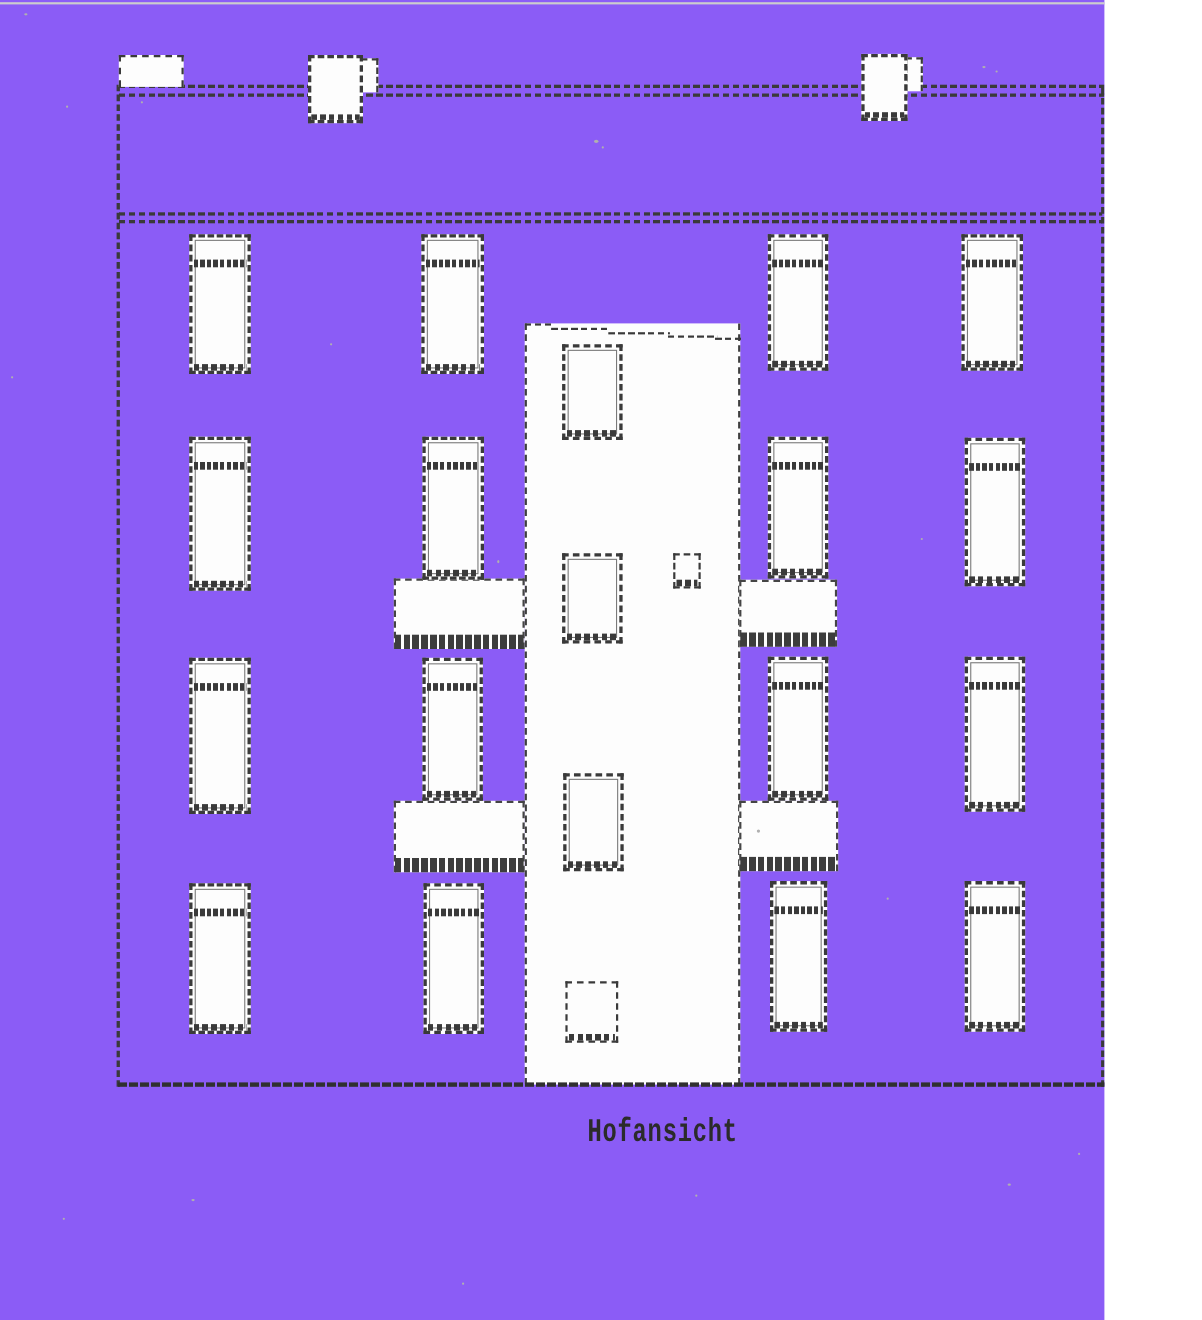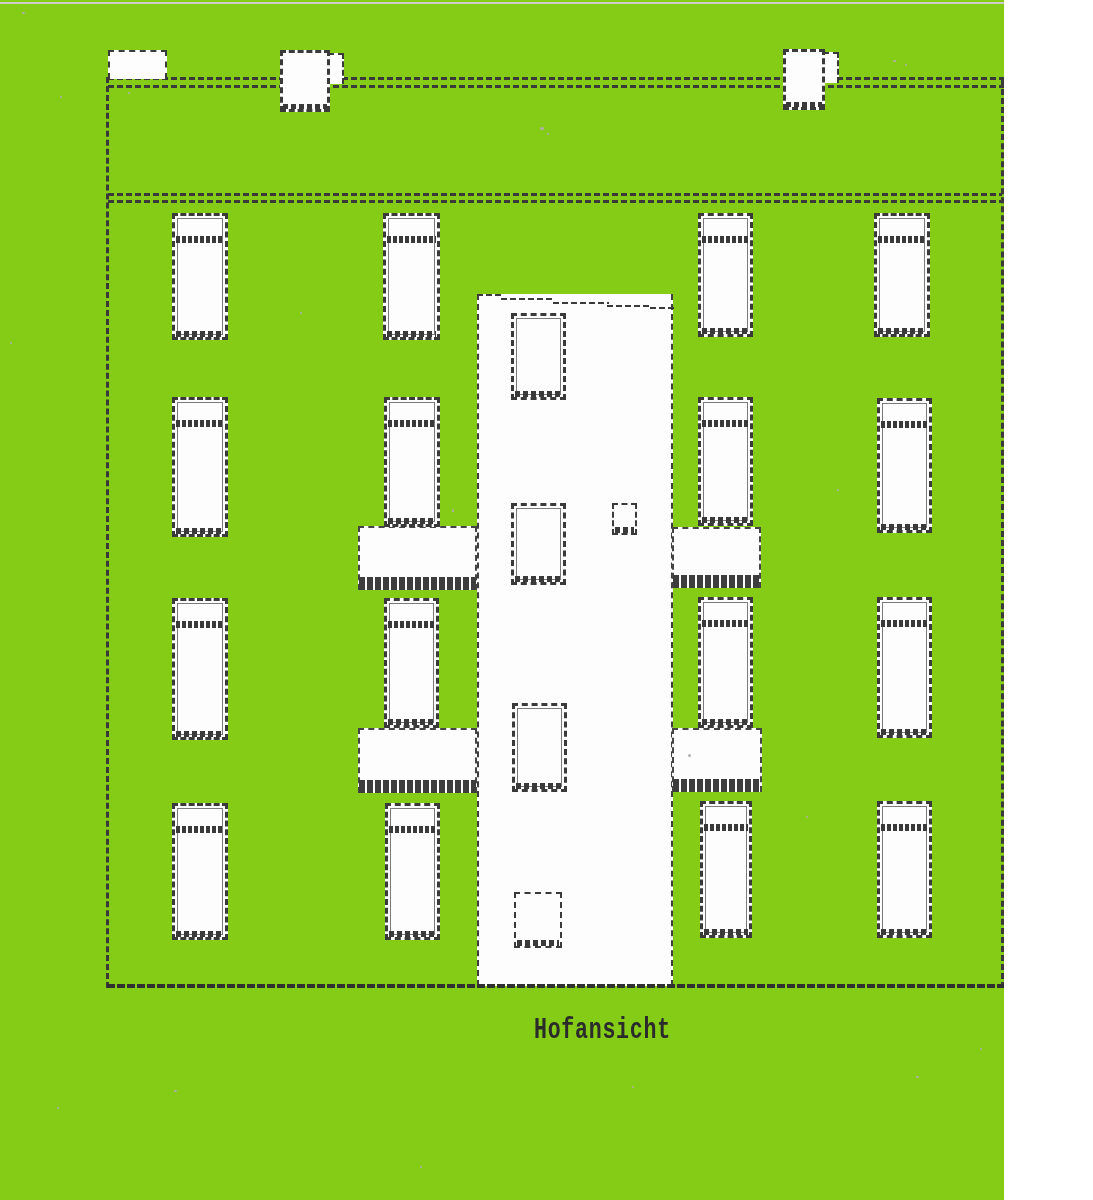--- a/index.html
+++ b/index.html
@@ -1,17 +1,17 @@
 <!DOCTYPE html>
 <html><head>
 <meta charset="utf-8">
 <style>
   html,body{margin:0;padding:0;background:#fff;}
   .sheet{
-    position:relative;width:1004px;height:1200px;background:#84cc16;
+    position:relative;width:1004px;height:1200px;background:#8b5cf6;
     overflow:hidden;font-family:"Liberation Sans",sans-serif;
   }
   
   .hline{position:absolute;height:3px;
     background:repeating-linear-gradient(90deg,#3a3a3a 0 6px,rgba(0,0,0,0) 6px 9px);}
   .hline.thin{height:2px;}
   .vline{position:absolute;width:0;}
   
   .win{position:absolute;box-sizing:border-box;border:3px dashed #3a3a3a;background:#fdfdfd;}
   .win::before{content:"";position:absolute;inset:2px;border:1px solid #7a7a7a;}

